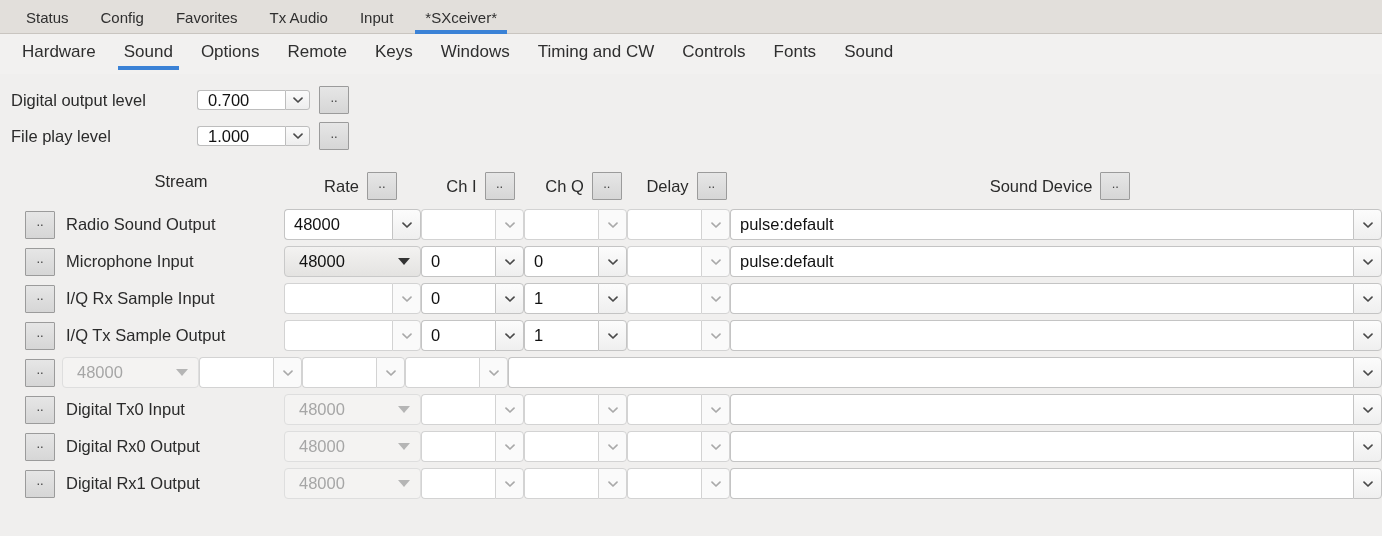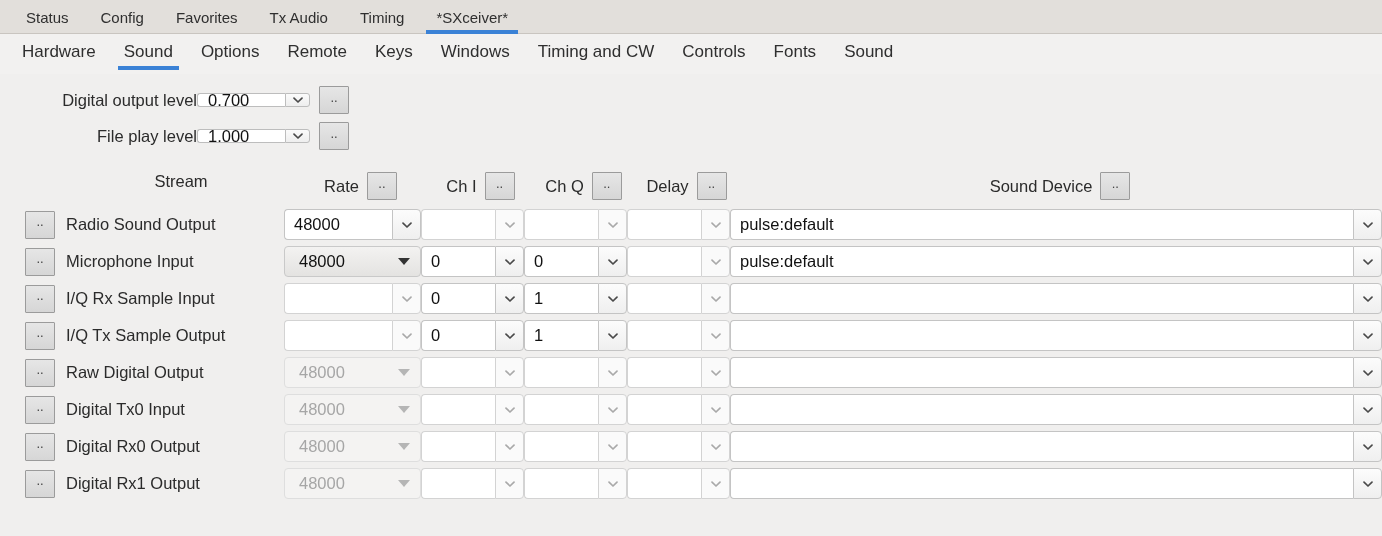--- a/index.html
+++ b/index.html
@@ -71,31 +71,30 @@
     background: var(--accent, #3b82d6);
   }
 
   
   .levels { padding: 8px 0 4px 0; }
   .levelrow {
     display: flex;
     align-items: center;
     height: 36px;
     padding-left: 11px;
-    text-align: right;
   }
   .levellabel {
     width: 186px;
     font-size: 16.5px;
     color: #2b2b2b;
   }
   .lvl-combo {
     display: flex;
     align-items: stretch;
-    height: 14px;
+    height: 20px;
   }
   .lvl-field {
     width: 88px;
     background: #ffffff;
     border: 1px solid #bdbdbd;
     border-radius: 3px 0 0 3px;
     border-right: none;
     display: flex; align-items: center;
     padding-left: 10px;
     font-size: 16.5px;
@@ -218,21 +217,21 @@
   .chev { display:block; }
 </style>
 </head>
 <body>
 
 <div class="toptabs" id="toptabs">
     <div class="ttab">Status</div>
     <div class="ttab">Config</div>
     <div class="ttab">Favorites</div>
     <div class="ttab">Tx Audio</div>
-    <div class="ttab">Timing</div>
+    <div class="ttab">Input</div>
     <div class="ttab active">*SXceiver*</div>
   </div>
 
 <div class="subtabs" id="subtabs">
     <div class="stab">Hardware</div>
     <div class="stab active">Sound</div>
     <div class="stab">Options</div>
     <div class="stab">Remote</div>
     <div class="stab">Keys</div>
     <div class="stab">Windows</div>
@@ -524,23 +523,20 @@
                 <path d="M3 5.2 L7 9 L11 5.2" fill="none" stroke="#4a4a4a" stroke-width="1.7" stroke-linecap="round" stroke-linejoin="round"></path>
               </svg>
             </div>
           </div>
         </div>
       </div>
       <div class="row">
         <div class="c-btn">
           <div class="dotbtn">..</div>
         </div>
-        <div class="c-stream">
-          <div class="stream-label">Raw Digital Output</div>
-        </div>
         <div class="c-rate">
           <div class="dd disabled">
             <span>48000</span>
             <span class="tri"></span>
           </div>
         </div>
         <div class="c-chi">
           <div class="cb soft blank">
             <div class="fld"></div>
             <div class="arr">

